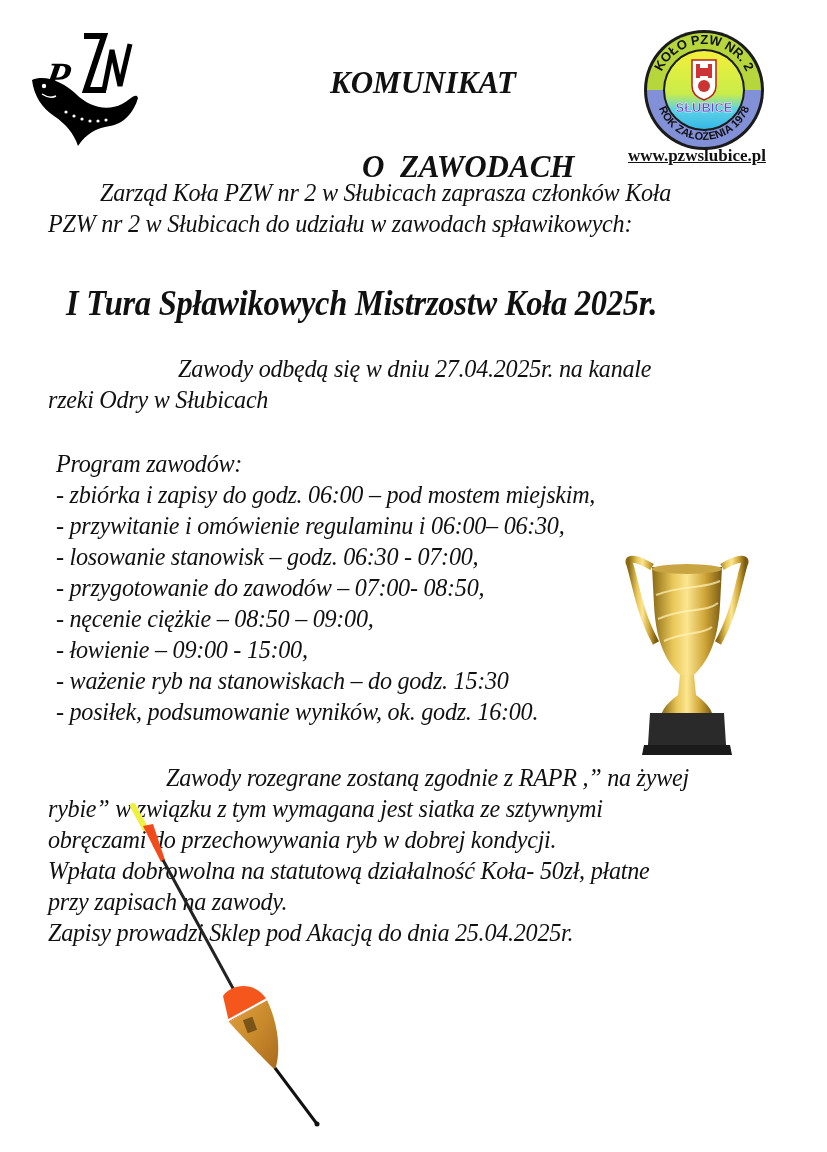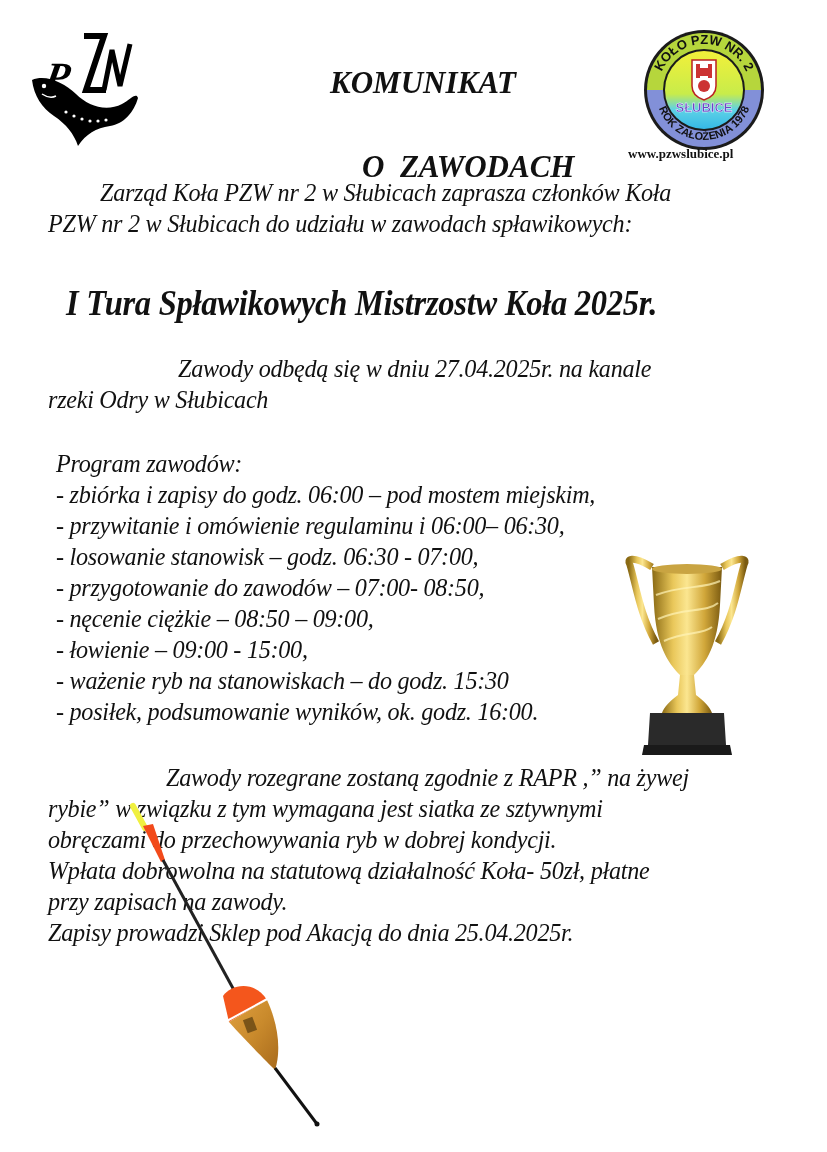--- a/index.html
+++ b/index.html
@@ -5,21 +5,21 @@
   html, body { margin: 0; padding: 0; background: #ffffff; }
   body { width: 827px; height: 1152px; position: relative; overflow: hidden;
          font-family: "Liberation Serif", "DejaVu Serif", serif; color: #111; }
   .abs { position: absolute; }
   .it { font-style: italic; }
   .txt { font-size: 26px; line-height: 31px; white-space: nowrap; letter-spacing: -0.3px;
          transform: scaleX(0.93); transform-origin: left top; }
   .header-title { font-weight: bold; font-style: italic; font-size: 31px; line-height: 38px; white-space: nowrap; }
   .main-title { font-weight: bold; font-style: italic; font-size: 35px; white-space: nowrap;
                 transform: scaleX(0.93); transform-origin: left top; letter-spacing: -0.3px; }
-  .url { font-family: "Liberation Serif", serif; font-weight: bold; font-size: 13px; white-space: nowrap; }
+  .url { font-family: "Liberation Serif", serif; font-weight: bold; font-size: 17px; white-space: nowrap; text-decoration: underline; }
 </style>
 </head>
 <body>
 
 <div class="abs" style="left:26px;top:28px;width:115px;height:125px;">
   <svg width="115" height="125" viewBox="0 0 115 125">
 
     <text x="28" y="62" font-family="Liberation Serif, serif" font-style="italic" font-weight="bold" font-size="40" fill="#000" transform="skewX(-10)">P</text>
     <path d="M58 8 L78 8 L60 62 L80 62" stroke="#000" stroke-width="6" fill="none"></path>
     <path d="M78 62 L86 22 L94 58 L104 16" stroke="#000" stroke-width="5" fill="none"></path>

